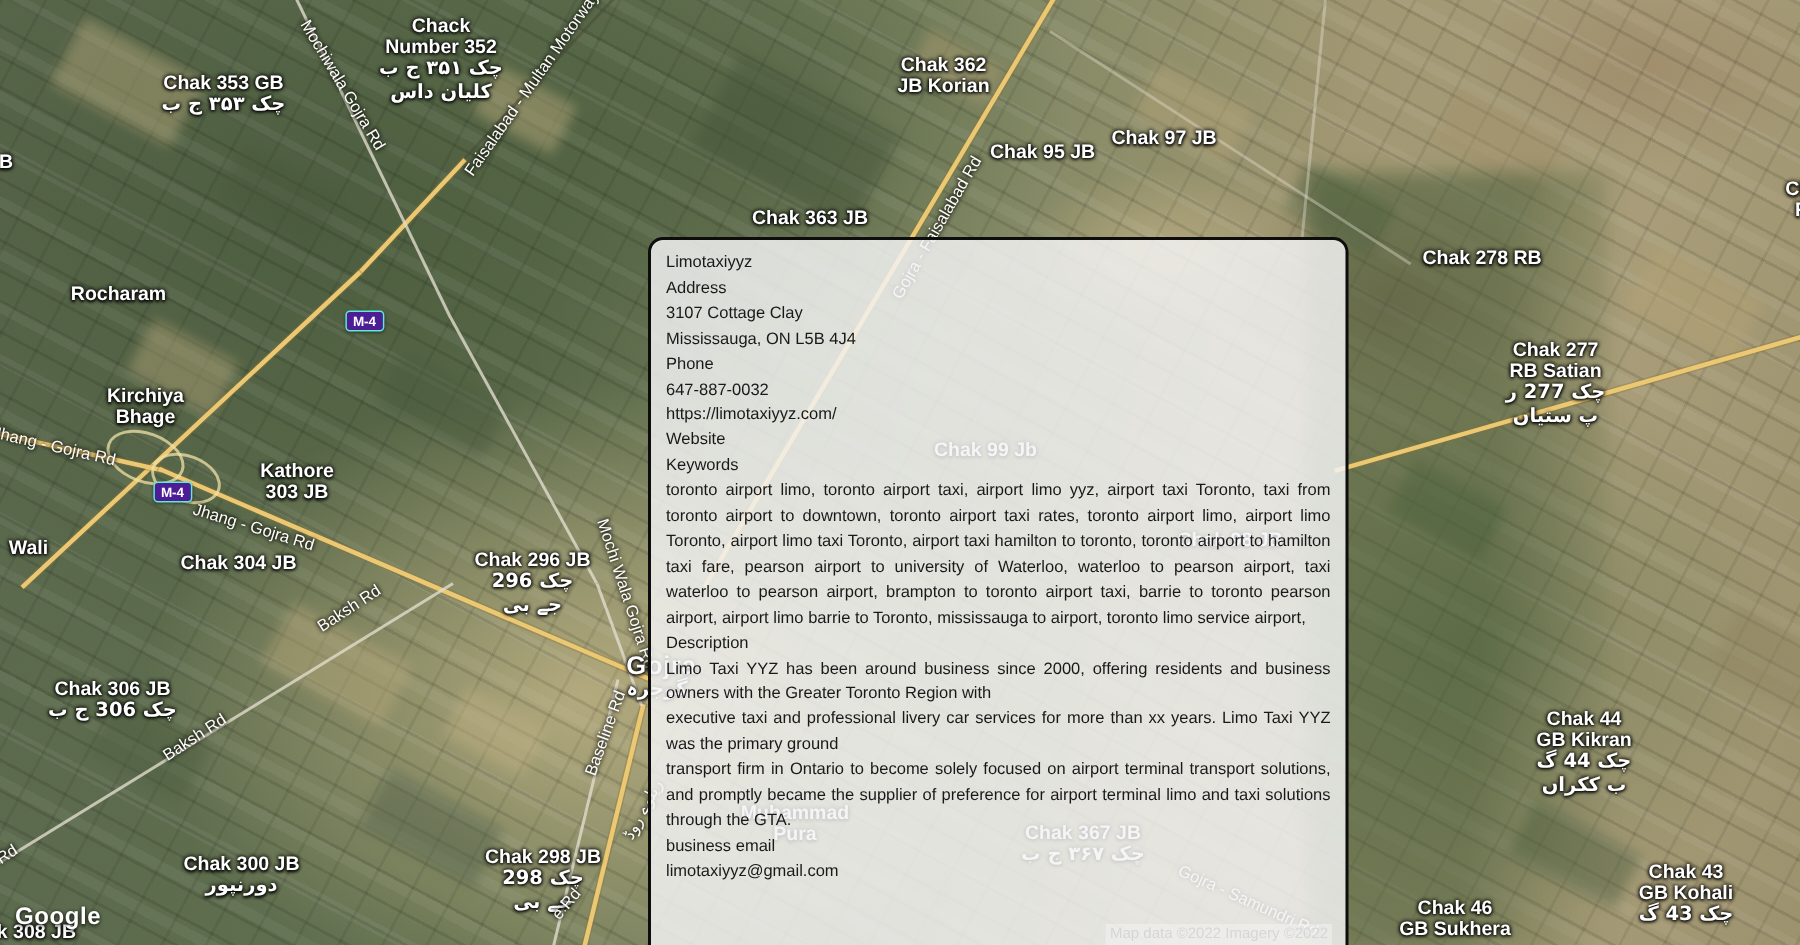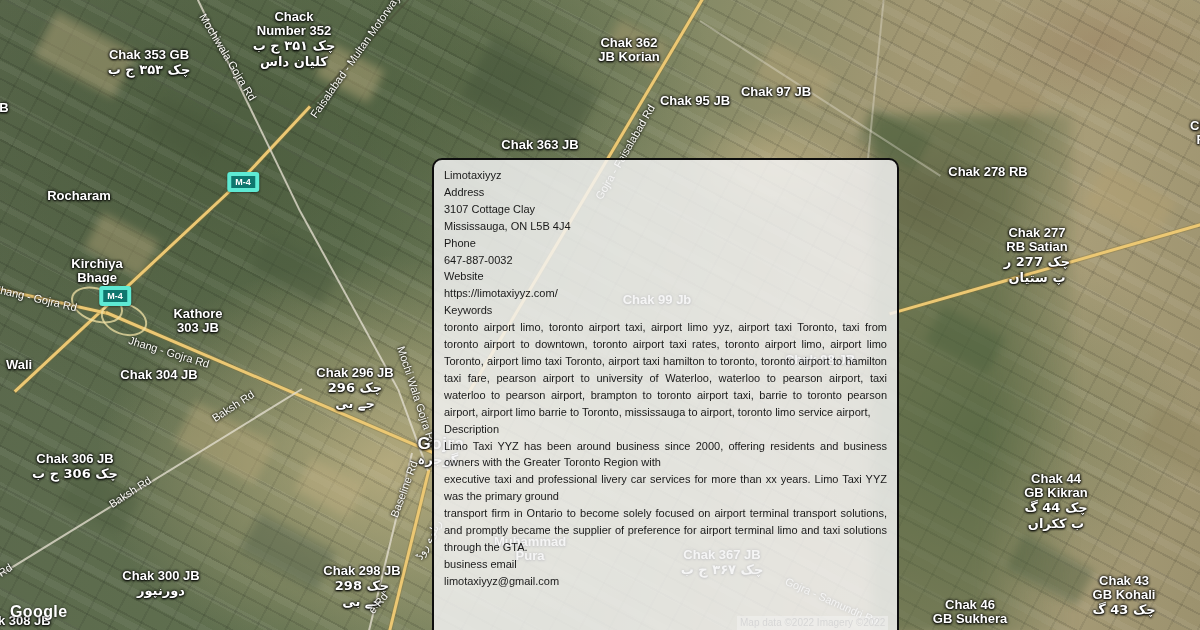--- a/index.html
+++ b/index.html
@@ -36,21 +36,21 @@
 
   
   #labels{position:absolute;inset:0;z-index:3;}
   .map-label{position:absolute;text-align:center;white-space:nowrap;z-index:3;}
   .map-label .ll{white-space:nowrap;color:#fff;font-weight:700;font-size:13px;line-height:14px;
     text-shadow:0 0 3px rgba(0,0,0,.95),0 0 3px rgba(0,0,0,.85),0 1px 2px rgba(0,0,0,.9);}
   .map-label .ll.ur{font-family:"DejaVu Sans",sans-serif;direction:rtl;font-size:13px;line-height:16px;}
   .map-label.city .ll{font-size:17px;line-height:18px;letter-spacing:.5px;}
   .map-label.road .ll{font-weight:400;font-size:11px;line-height:12px;color:#fdfdf8;
     text-shadow:0 0 3px rgba(0,0,0,.9),0 0 3px rgba(0,0,0,.8);}
-  .map-label.badge{background:#0f766e;border:4px solid #5eead4;border-radius:3px;padding:0 4px;box-shadow:0 1px 2px rgba(0,0,0,.4);}
+  .map-label.badge{background:#4c1d95;border:1px solid #5eead4;border-radius:3px;padding:0 4px;box-shadow:0 1px 2px rgba(0,0,0,.4);margin-top:32px;}
   .map-label.badge .ll{font-size:9px;line-height:12px;font-weight:700;text-shadow:none;}
 
   
   .attr-left{position:absolute;left:737px;top:616px;z-index:4;font-size:10px;line-height:12px;color:#3c3c3c;
     background:rgba(255,255,255,.45);padding:1px 3px;white-space:nowrap;}
   .attr-right{position:absolute;left:898px;top:617px;width:302px;height:13px;z-index:11;background:#fff;
     color:#111;font-size:10px;line-height:13px;padding-left:2px;box-sizing:border-box;white-space:nowrap;}
   #google-logo{position:absolute;left:10px;top:603px;z-index:12;color:#fff;font-size:16px;font-weight:700;
     letter-spacing:.4px;text-shadow:0 1px 3px rgba(0,0,0,.7),0 0 2px rgba(0,0,0,.5);}
 
@@ -273,22 +273,22 @@
 
   <div class="attr-left">Map data ©2022 Imagery ©2022</div>
 
   <div id="info-card">
     <div class="line">Limotaxiyyz</div>
     <div class="line">Address</div>
     <div class="line">3107 Cottage Clay</div>
     <div class="line">Mississauga, ON L5B 4J4</div>
     <div class="line">Phone</div>
     <div class="line">647-887-0032</div>
+    <div class="line">https://limotaxiyyz.com/</div>
     <div class="line">Website</div>
-    <div class="line">https://limotaxiyyz.com/</div>
     <div class="line">Keywords</div>
     <p class="para">toronto airport limo, toronto airport taxi, airport limo yyz, airport taxi Toronto, taxi from toronto airport to downtown, toronto airport taxi rates, toronto airport limo, airport limo Toronto, airport limo taxi Toronto, airport taxi hamilton to toronto, toronto airport to hamilton taxi fare, pearson airport to university of Waterloo, waterloo to pearson airport, taxi waterloo to pearson airport, brampton to toronto airport taxi, barrie to toronto pearson airport, airport limo barrie to Toronto, mississauga to airport, toronto limo service airport,</p>
     <div class="line">Description</div>
     <p class="para">Limo Taxi YYZ has been around business since 2000, offering residents and business owners with the Greater Toronto Region with</p>
     <p class="para">executive taxi and professional livery car services for more than xx years. Limo Taxi YYZ was the primary ground</p>
     <p class="para">transport firm in Ontario to become solely focused on airport terminal transport solutions, and promptly became the supplier of preference for airport terminal limo and taxi solutions through the GTA.</p>
     <div class="line">business email</div>
     <div class="line">limotaxiyyz@gmail.com</div>
   </div>
 

